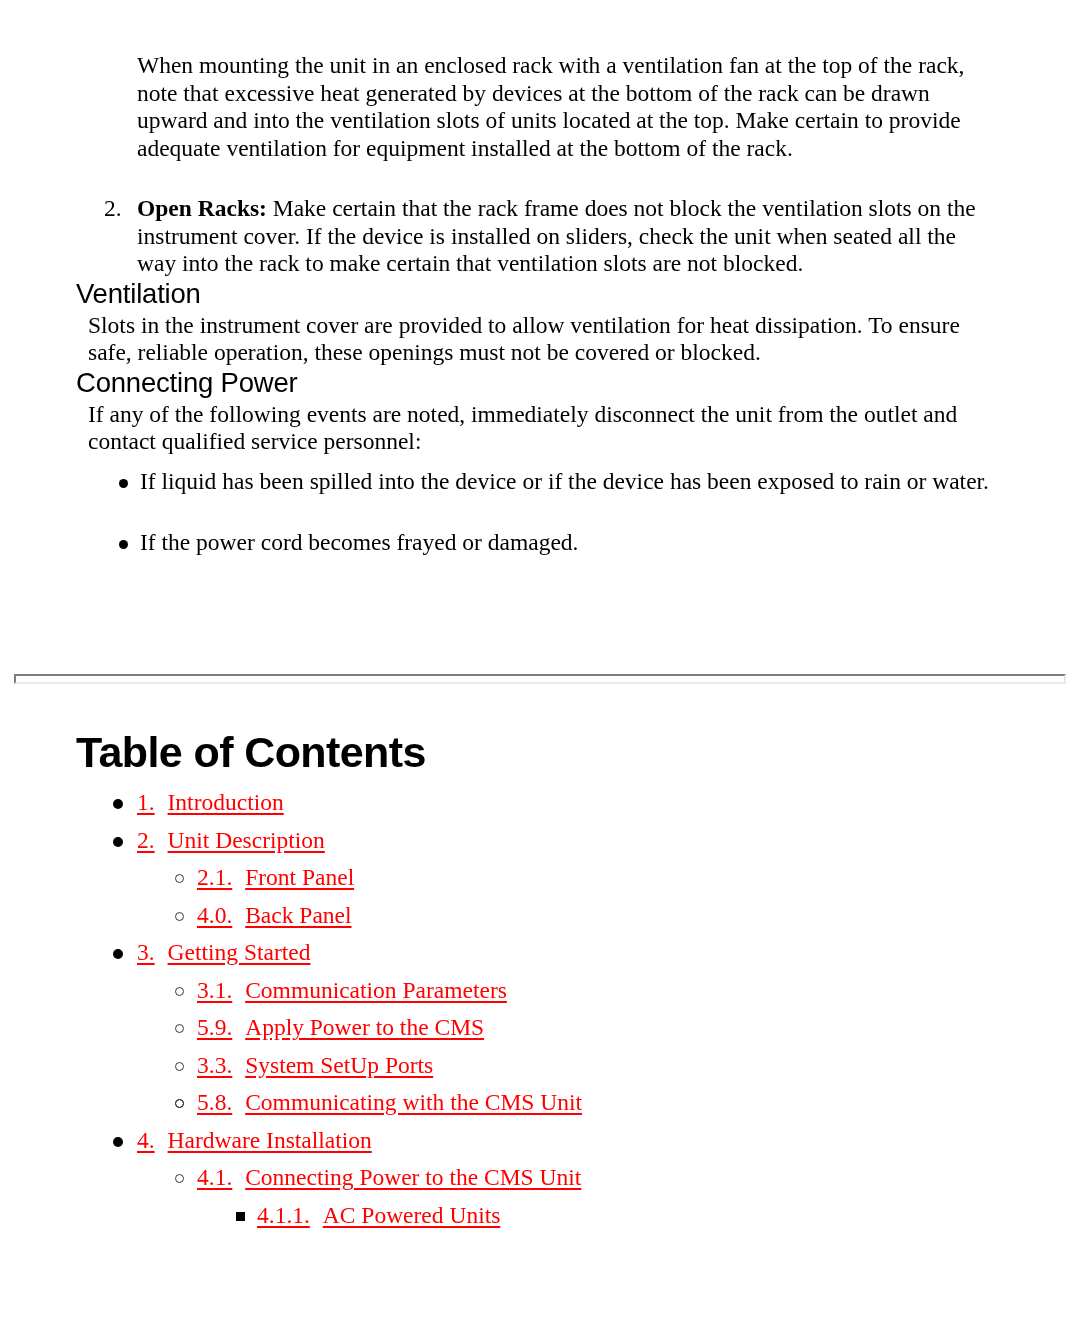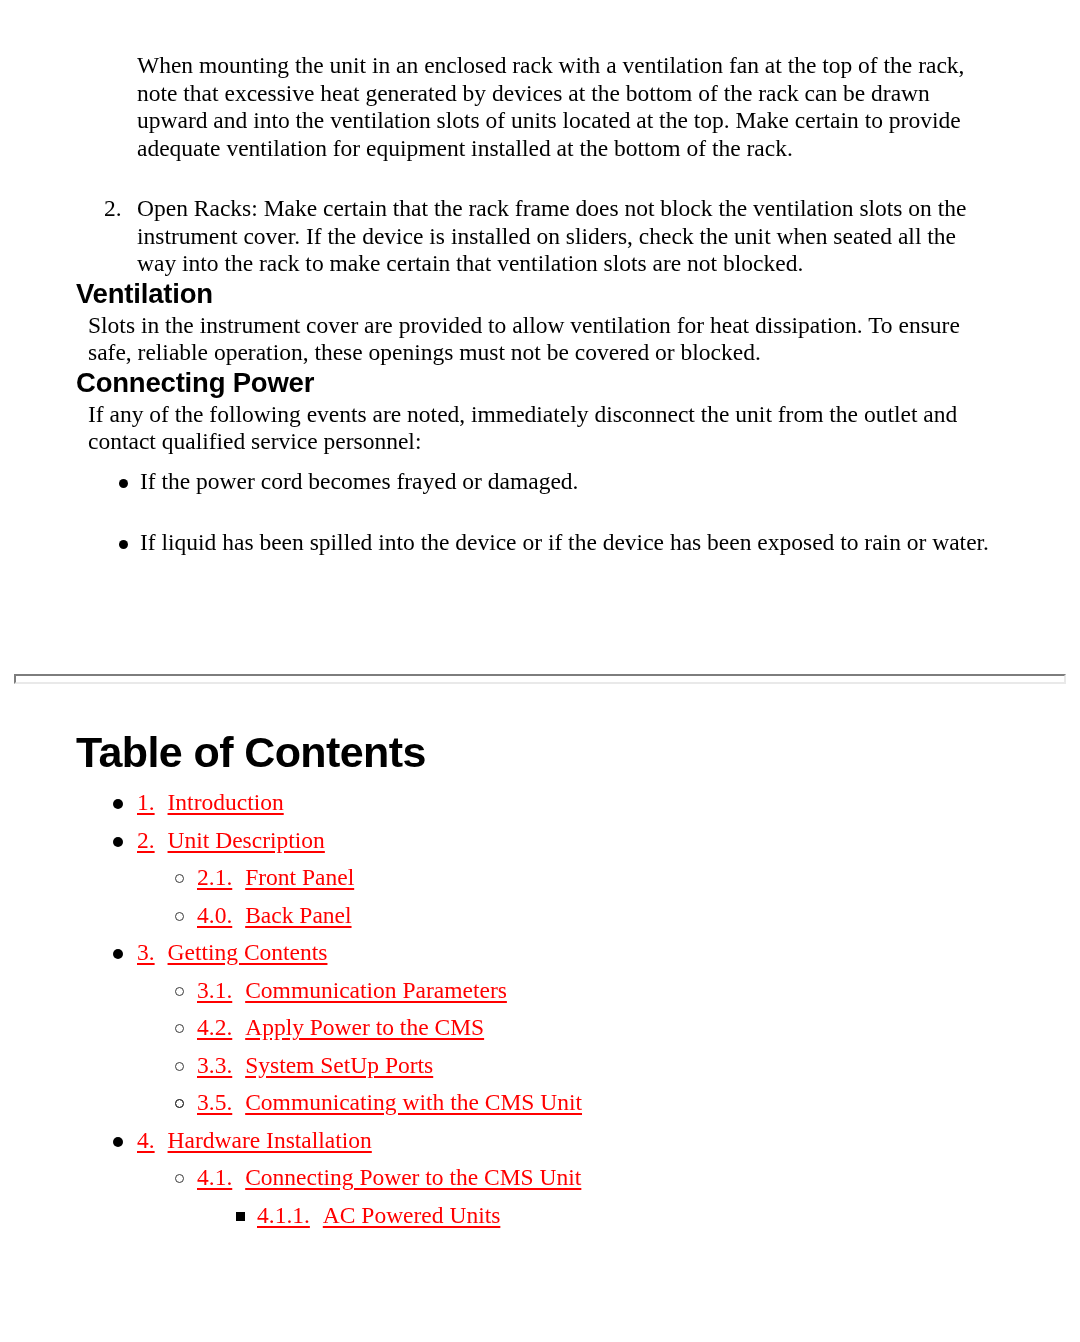--- a/index.html
+++ b/index.html
@@ -49,27 +49,27 @@
     line-height: 27.5px;
   }
   .numbered-item .num {
     position: absolute;
     left: 104px;
     top: 0;
     width: 26px;
     text-align: left;
   }
   .numbered-item b, .numbered-item .strong {
-    font-weight: normal;
+    font-weight: bold;
   }
 
   
   h2.section-heading {
     font-family: "Liberation Sans", "DejaVu Sans", sans-serif;
-    font-weight: bold;
+    font-weight: normal;
     font-size: 27.5px;
     line-height: 31px;
     letter-spacing: -0.2px;
     margin: 0;
     padding: 0 0 0 76px;
   }
   .heading-ventilation { margin-top: 56px; }
   .heading-disconnect  { margin-top: 51px; }
 
   p.body-para {
@@ -203,44 +203,44 @@
     </ol>
 
     <h2 class="section-heading heading-ventilation">Ventilation</h2>
     <p class="body-para">Slots in the instrument cover are provided to allow ventilation for heat dissipation. To ensure safe, reliable operation, these openings must not be covered or blocked.</p>
 
     <h2 class="section-heading heading-disconnect">Connecting Power</h2>
     <p class="body-para">If any of the following events are noted, immediately disconnect the unit from the outlet and contact qualified service personnel:</p>
 
     <ul class="disc-list">
       <li>
-        <span class="bullet-disc"></span><span>If the power cord becomes frayed or damaged.</span>
+        <span class="bullet-disc"></span><span>If liquid has been spilled into the device or if the device has been exposed to rain or water.</span>
       </li>
       <li>
-        <span class="bullet-disc"></span><span>If liquid has been spilled into the device or if the device has been exposed to rain or water.</span>
+        <span class="bullet-disc"></span><span>If the power cord becomes frayed or damaged.</span>
       </li>
     </ul>
 
   </div>
 
   <div class="hr-sep"></div>
 
   <div class="toc-section">
     <h1 class="toc-title">Table of Contents</h1>
 
     <ul class="toc-list" id="toc-list">
         <li class="toc-item lvl1"><span class="toc-bullet"></span><a class="toc-link" href="#"><span class="sec-num">1.</span><span>Introduction</span></a></li>
         <li class="toc-item lvl1"><span class="toc-bullet"></span><a class="toc-link" href="#"><span class="sec-num">2.</span><span>Unit Description</span></a></li>
         <li class="toc-item lvl2"><span class="toc-bullet"></span><a class="toc-link" href="#"><span class="sec-num">2.1.</span><span>Front Panel</span></a></li>
         <li class="toc-item lvl2"><span class="toc-bullet"></span><a class="toc-link" href="#"><span class="sec-num">4.0.</span><span>Back Panel</span></a></li>
-        <li class="toc-item lvl1"><span class="toc-bullet"></span><a class="toc-link" href="#"><span class="sec-num">3.</span><span>Getting Contents</span></a></li>
+        <li class="toc-item lvl1"><span class="toc-bullet"></span><a class="toc-link" href="#"><span class="sec-num">3.</span><span>Getting Started</span></a></li>
         <li class="toc-item lvl2"><span class="toc-bullet"></span><a class="toc-link" href="#"><span class="sec-num">3.1.</span><span>Communication Parameters</span></a></li>
-        <li class="toc-item lvl2"><span class="toc-bullet"></span><a class="toc-link" href="#"><span class="sec-num">4.2.</span><span>Apply Power to the CMS</span></a></li>
+        <li class="toc-item lvl2"><span class="toc-bullet"></span><a class="toc-link" href="#"><span class="sec-num">5.9.</span><span>Apply Power to the CMS</span></a></li>
         <li class="toc-item lvl2"><span class="toc-bullet"></span><a class="toc-link" href="#"><span class="sec-num">3.3.</span><span>System SetUp Ports</span></a></li>
         <li class="toc-item lvl2"><span class="toc-bullet"></span></li>
-        <li class="toc-item lvl2"><span class="toc-bullet"></span><a class="toc-link" href="#"><span class="sec-num">3.5.</span><span>Communicating with the CMS Unit</span></a></li>
+        <li class="toc-item lvl2"><span class="toc-bullet"></span><a class="toc-link" href="#"><span class="sec-num">5.8.</span><span>Communicating with the CMS Unit</span></a></li>
         <li class="toc-item lvl1"><span class="toc-bullet"></span><a class="toc-link" href="#"><span class="sec-num">4.</span><span>Hardware Installation</span></a></li>
         <li class="toc-item lvl2"><span class="toc-bullet"></span><a class="toc-link" href="#"><span class="sec-num">4.1.</span><span>Connecting Power to the CMS Unit</span></a></li>
         <li class="toc-item lvl3"><span class="toc-bullet"></span><a class="toc-link" href="#"><span class="sec-num">4.1.1.</span><span>AC Powered Units</span></a></li>
       </ul>
   </div>
 
 </div>
 
 </body></html>

